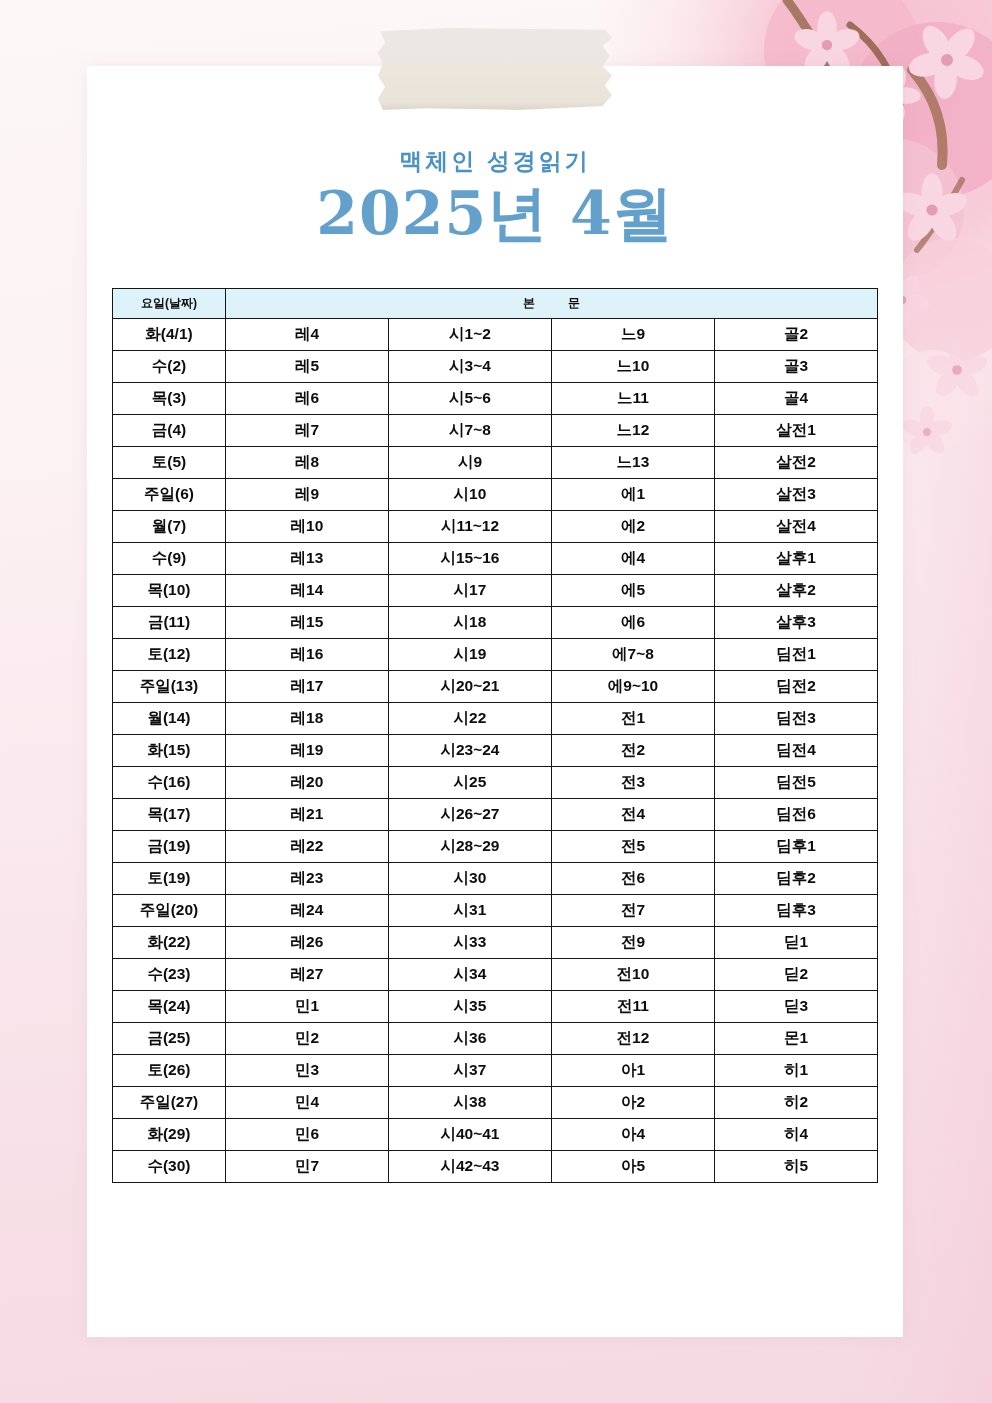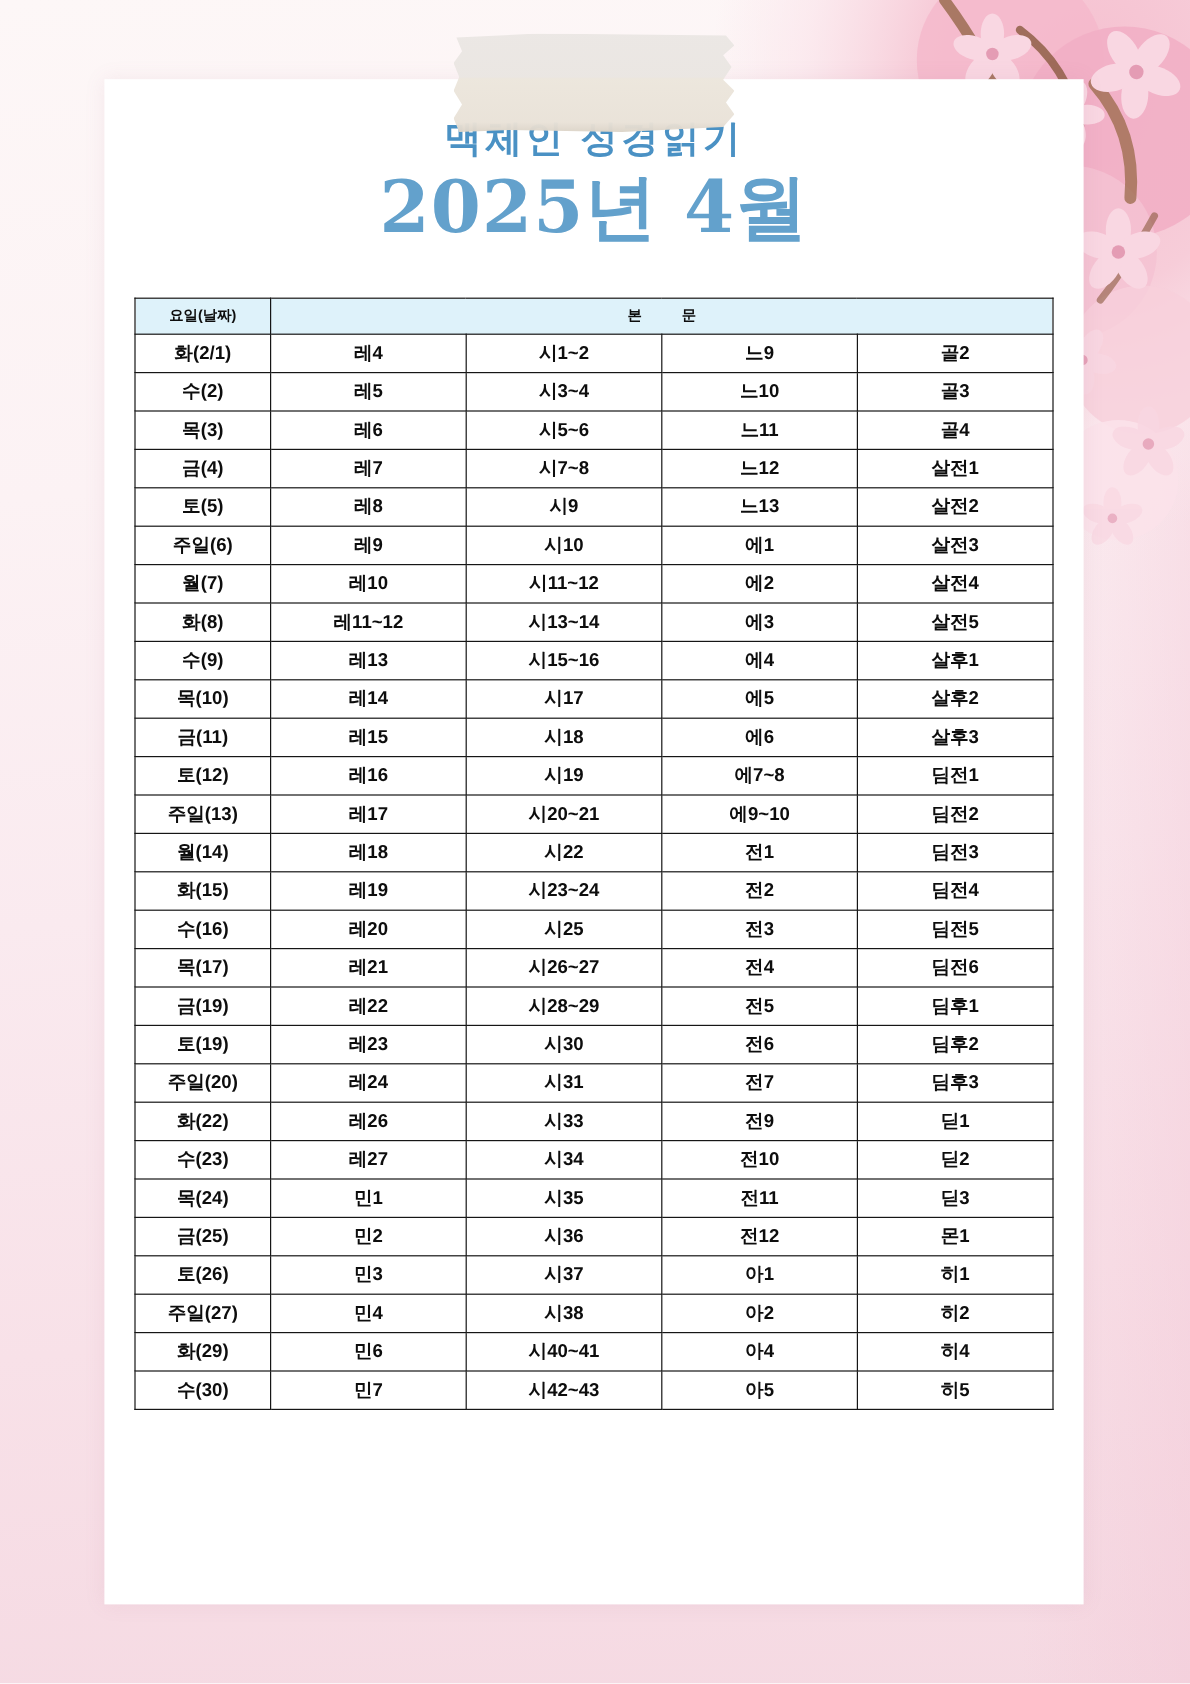--- a/index.html
+++ b/index.html
@@ -41,23 +41,23 @@
     width: 234px; height: 82px;
     z-index: 3;
     opacity: 0.97;
     background: linear-gradient(180deg,
       #ebe7e4 0%, #eae6e2 44%, #ece6dc 46%, #e9e2d8 90%, #dcd4c8 100%);
     clip-path: polygon(1% 4%, 30% 0%, 97% 2%, 100% 12%, 96% 22%, 99% 34%, 96% 47%,
       100% 58%, 97% 70%, 100% 82%, 96% 95%, 60% 100%, 20% 98%, 2% 100%,
       0% 86%, 3% 72%, 0% 58%, 2% 44%, 0% 30%, 3% 18%);
   }
   .subtitle {
-    margin-top: 29px;
+    margin-top: 80px;
     text-align: center;
-    font-size: 31px;
+    font-size: 23px;
     font-weight: 700;
     letter-spacing: 3px;
     color: var(--subtitle-blue, #4a91c4);
   }
   .title {
     margin-top: 6px;
     text-align: center;
     font-family: "DejaVu Serif", "Liberation Serif", serif;
     font-size: 60px;
     line-height: 1.02;
@@ -153,21 +153,21 @@
         <col style="width:163px">
       </colgroup>
       <thead>
         <tr>
           <th>요일(날짜)</th>
           <th class="passage-head" colspan="4">본 문</th>
         </tr>
       </thead>
       <tbody>
   <tr>
-    <td class="day">화(2/1)</td>
+    <td class="day">화(4/1)</td>
     <td>레4</td>
     <td>시1~2</td>
     <td>느9</td>
     <td>골2</td>
   </tr>
 
   <tr>
     <td class="day">수(2)</td>
     <td>레5</td>
     <td>시3~4</td>
@@ -208,27 +208,20 @@
   </tr>
 
   <tr>
     <td class="day">월(7)</td>
     <td>레10</td>
     <td>시11~12</td>
     <td>에2</td>
     <td>살전4</td>
   </tr>
 
-  <tr>
-    <td class="day">화(8)</td>
-    <td>레11~12</td>
-    <td>시13~14</td>
-    <td>에3</td>
-    <td>살전5</td>
-  </tr>
 
   <tr>
     <td class="day">수(9)</td>
     <td>레13</td>
     <td>시15~16</td>
     <td>에4</td>
     <td>살후1</td>
   </tr>
 
   <tr>

